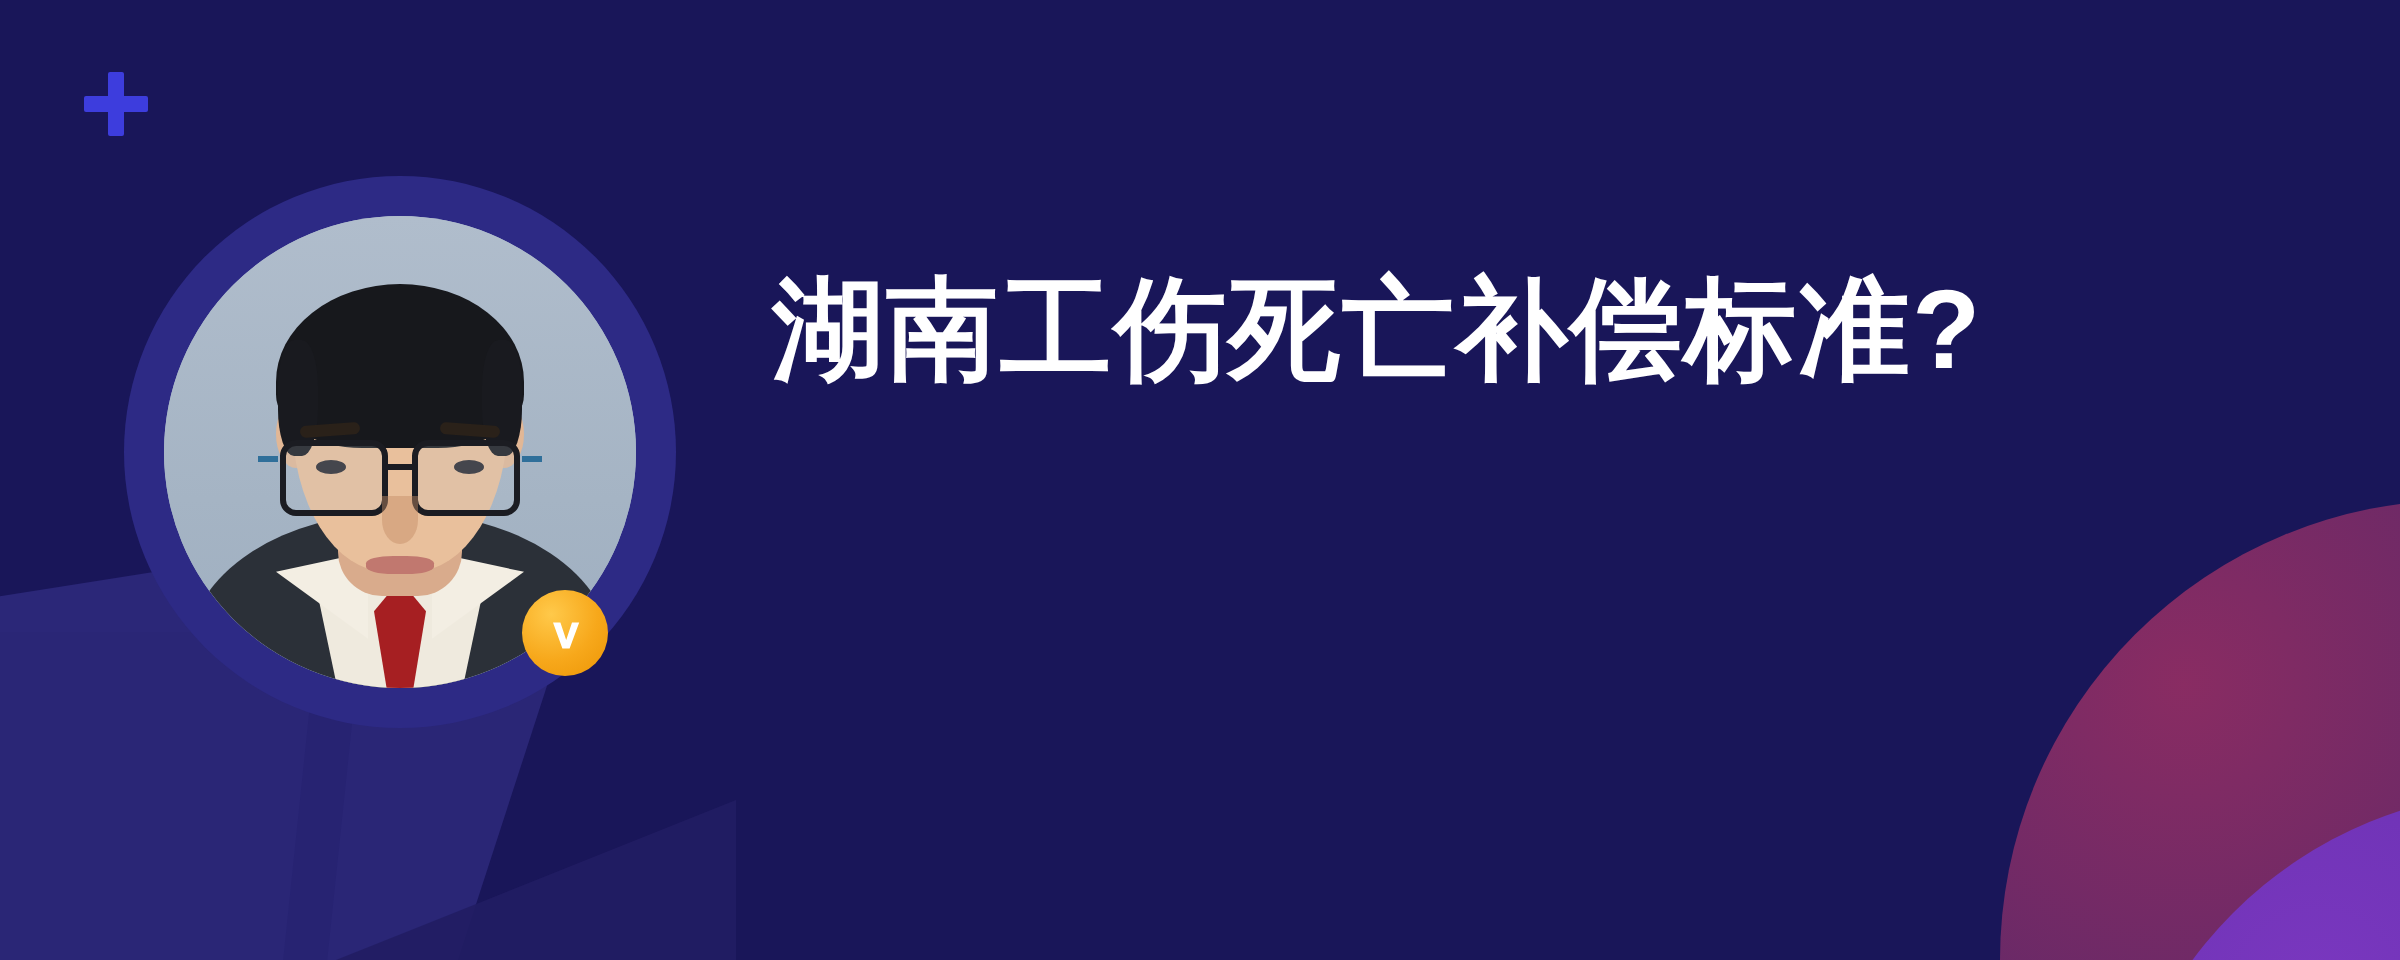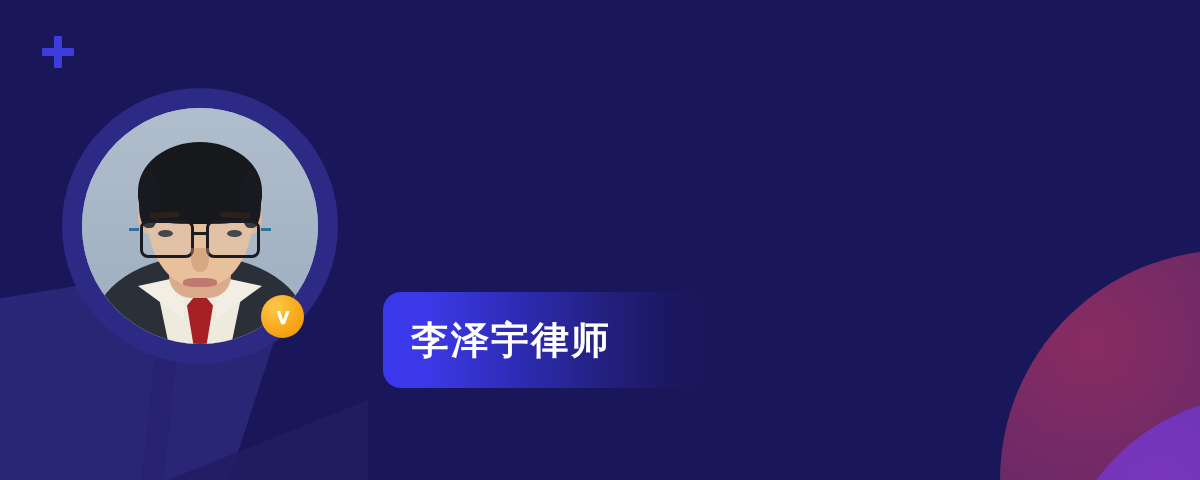--- a/index.html
+++ b/index.html
@@ -396,16 +396,16 @@
       <div class="ph-mouth"></div>
     </div>
   </div>
 
   <div class="verified-badge">
     <svg width="26" height="26" viewBox="0 0 26 26" aria-hidden="true">
       <path d="M6.5 7.2 L10.2 7.2 L13.1 16.0 L16.0 7.2 L19.6 7.2 L14.8 20.2 L11.2 20.2 Z" fill="#ffffff"></path>
     </svg>
   </div>
 
-
-  <button class="name-button">李泽宇律师</button>
+  <div class="title">湖南工伤死亡补偿标准?</div>
+
 
 </div>
 
 </body></html>

